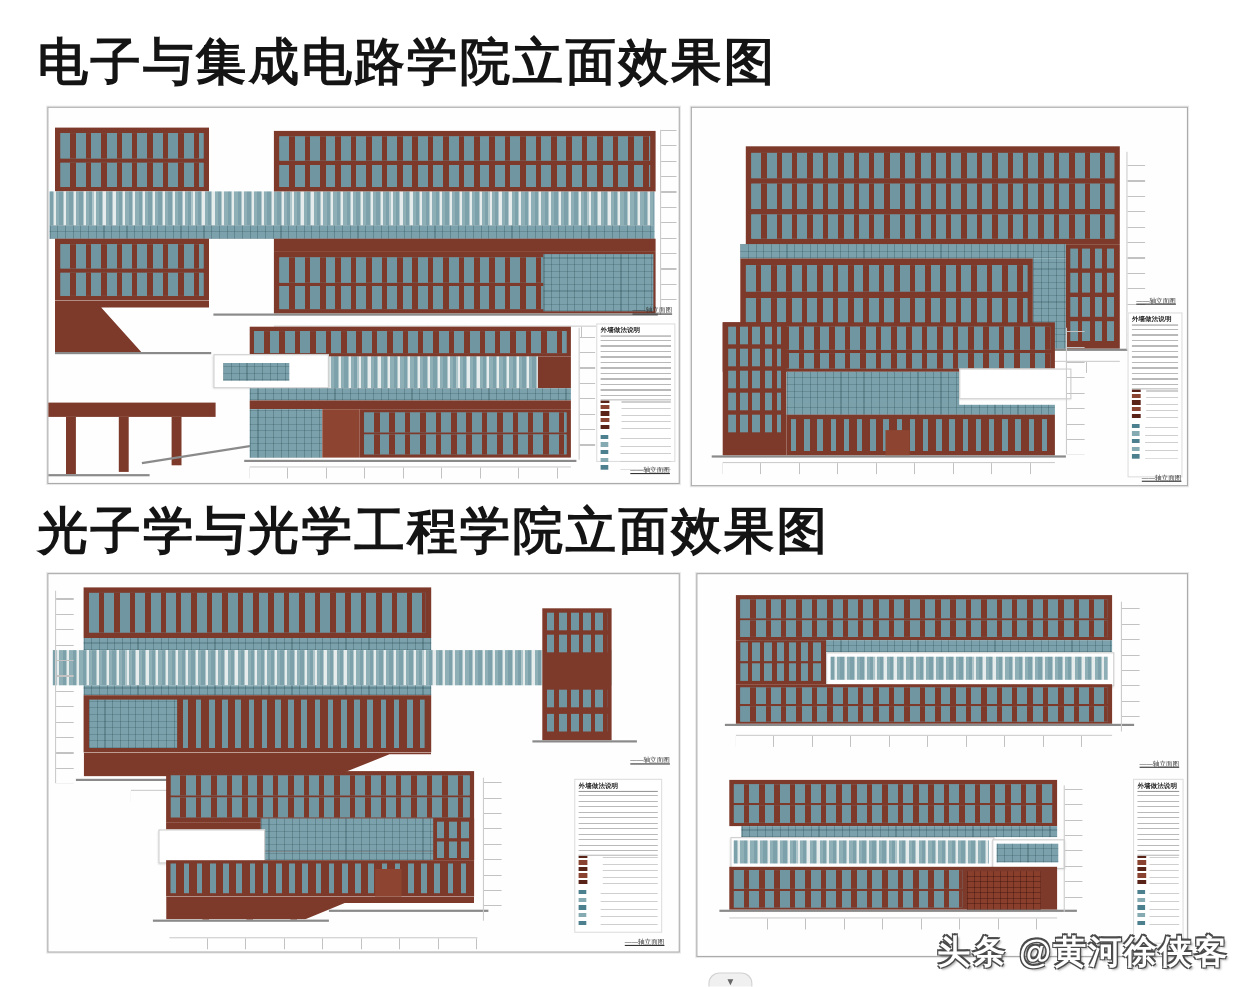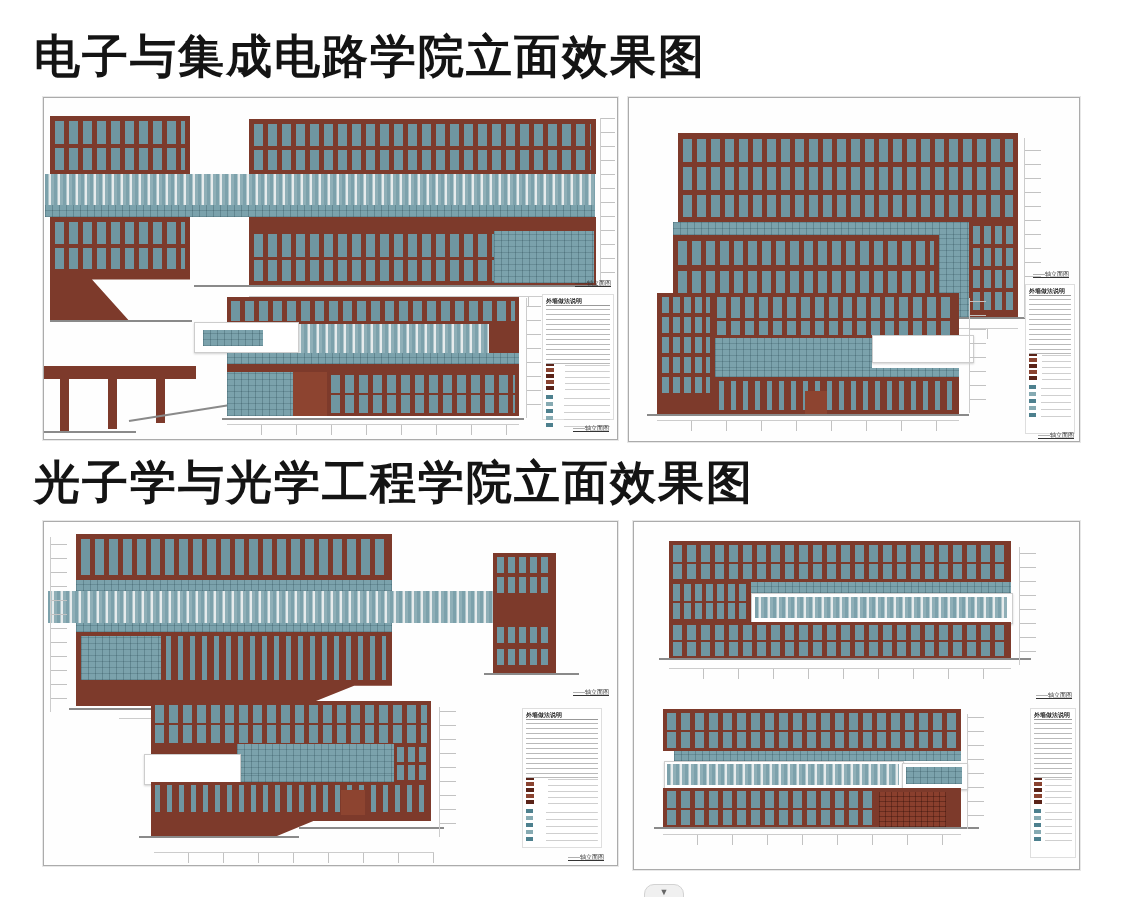--- a/index.html
+++ b/index.html
@@ -290,18 +290,19 @@
         <div class="abs winrow" style="left:4px;top:3px;width:208px;height:17px;"></div>
         <div class="abs winrow" style="left:4px;top:22px;width:208px;height:15px;"></div>
         <div class="abs redscreen" style="left:216px;top:4px;width:67px;height:35px;"></div>
       </div>
     </div>
     <div class="abs ground" style="left:20px;top:305px;width:325px;"></div>
     <div class="abs vdim" style="left:333px;top:192px;width:16px;height:115px;"></div>
     <div class="abs hdim" style="left:29px;top:312px;width:298px;"></div>
   </div>
 
+  <div class="watermark" style="left:852px;top:845px;">头条 @黄河徐侠客</div>
 
   <div class="scrollpill" style="left:644px;top:884px;width:38px;height:22px;">
     <span>▼</span>
   </div>
 
 </div>
 
 </body></html>

